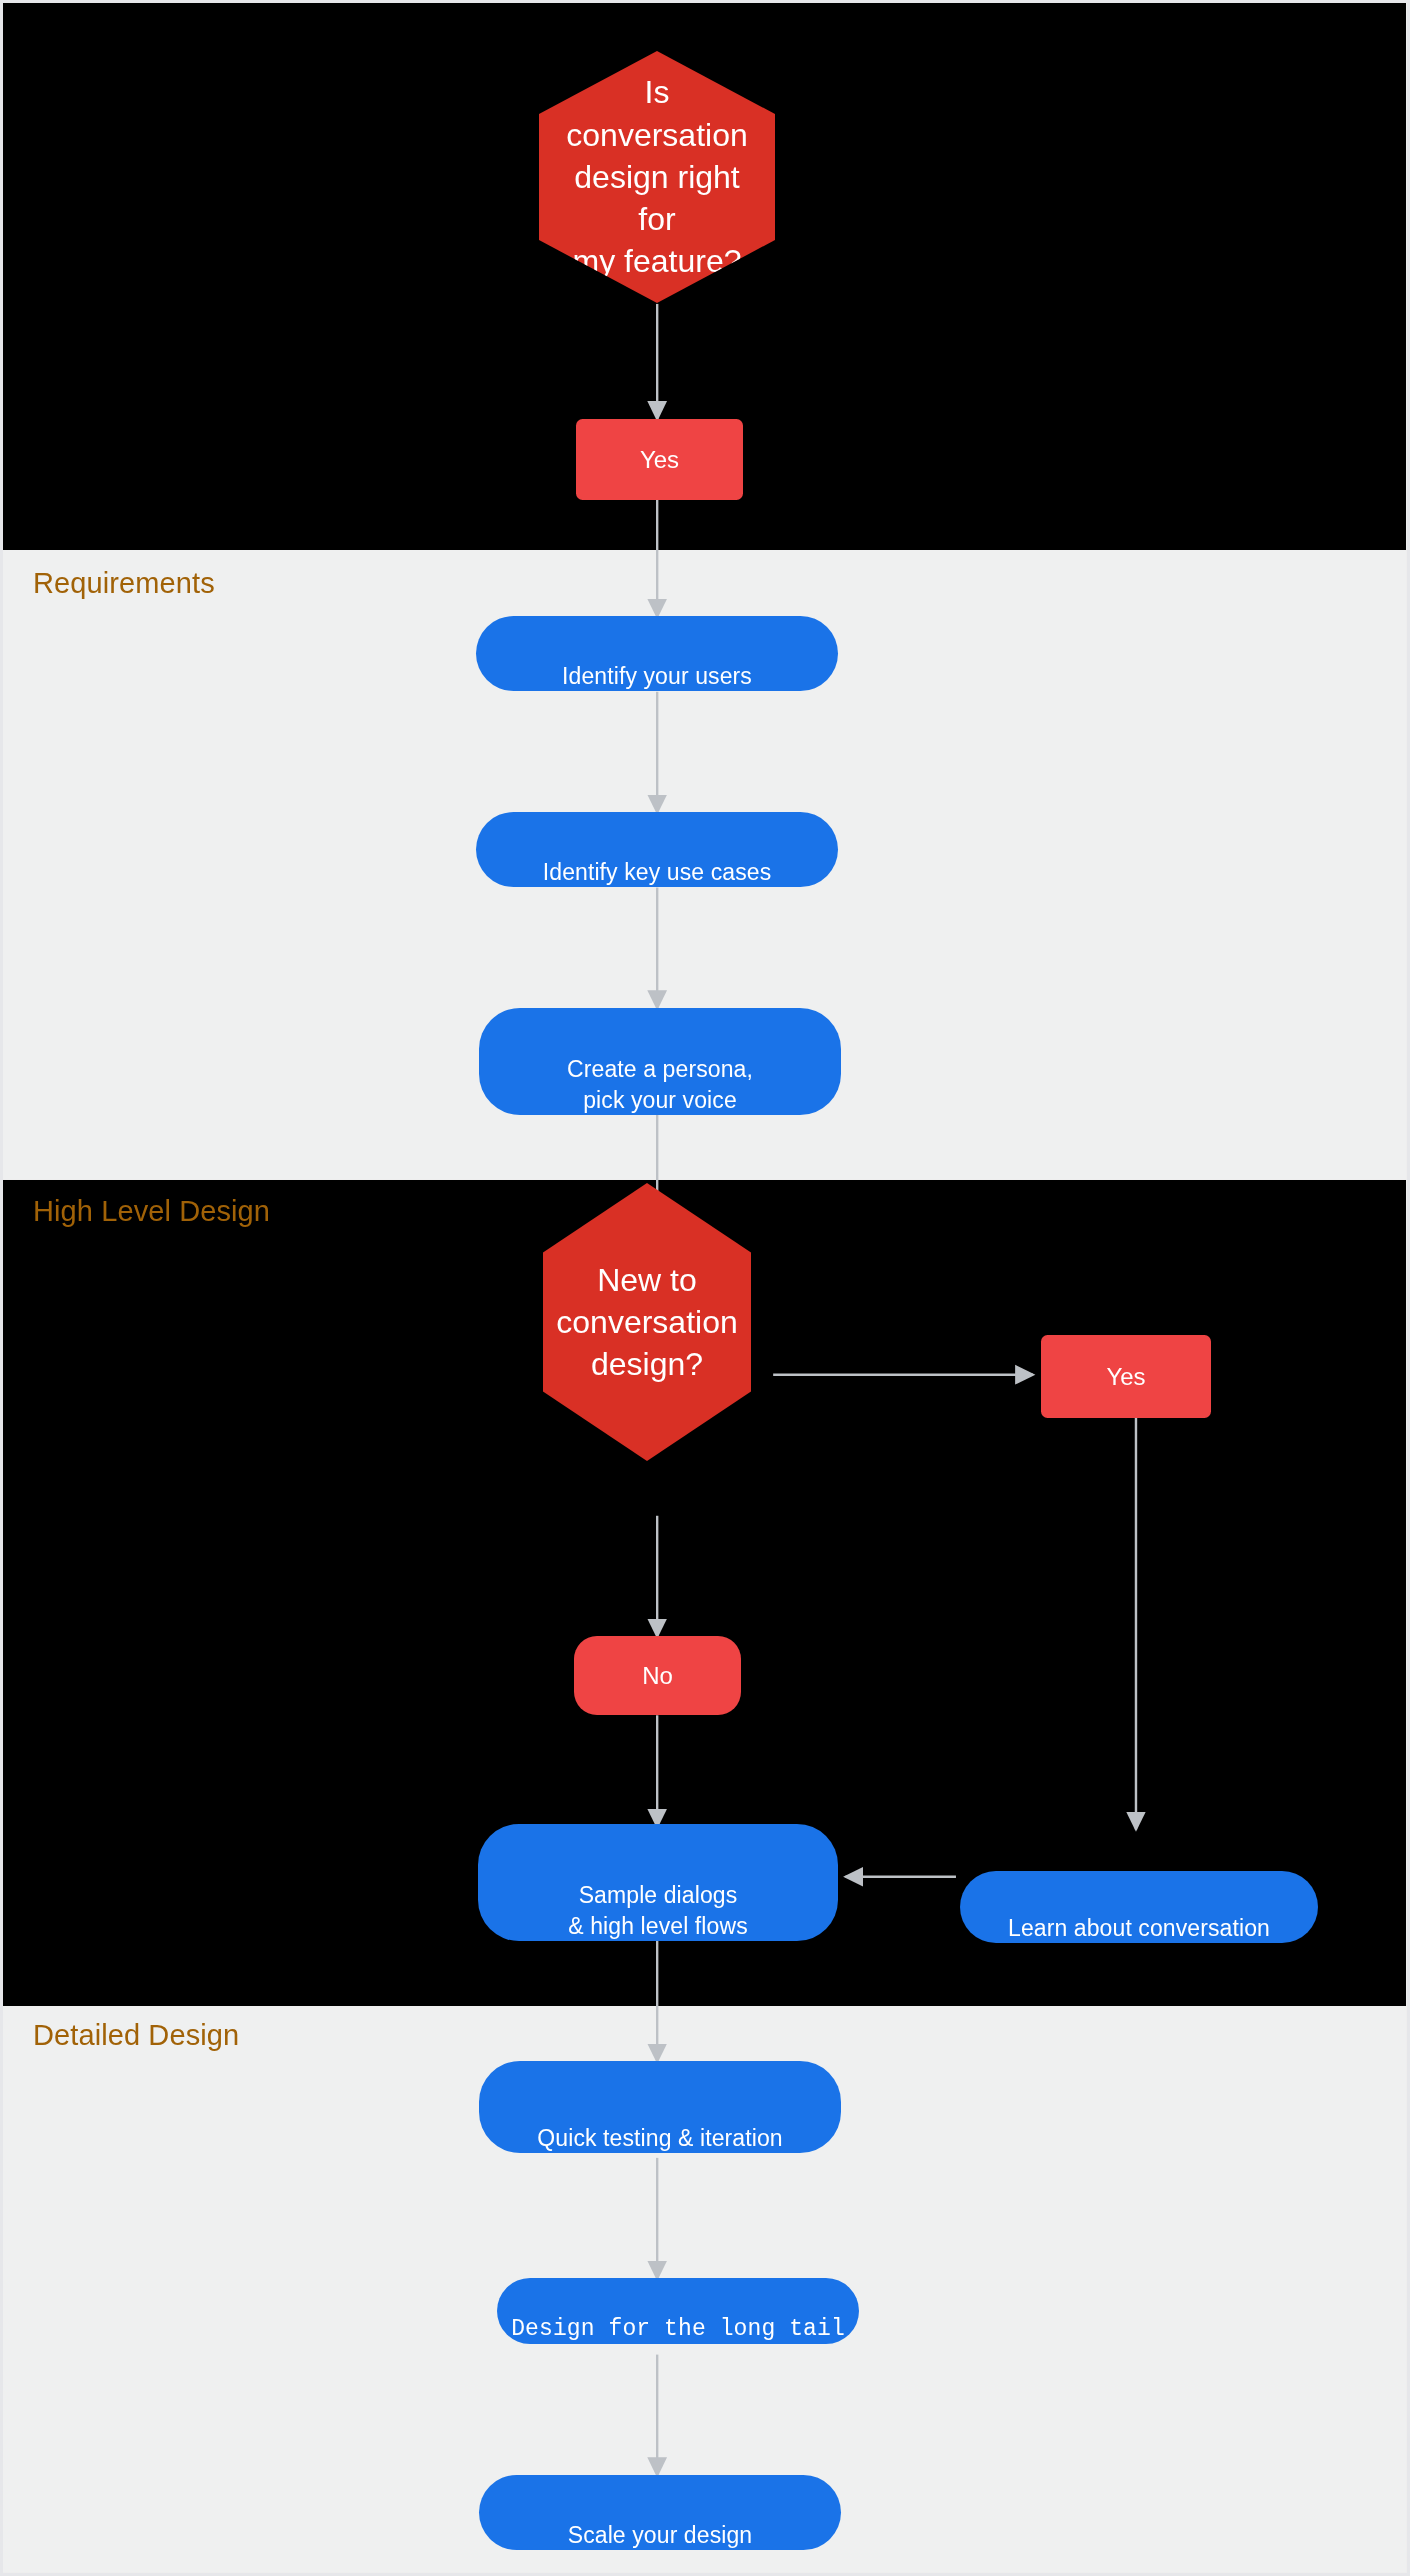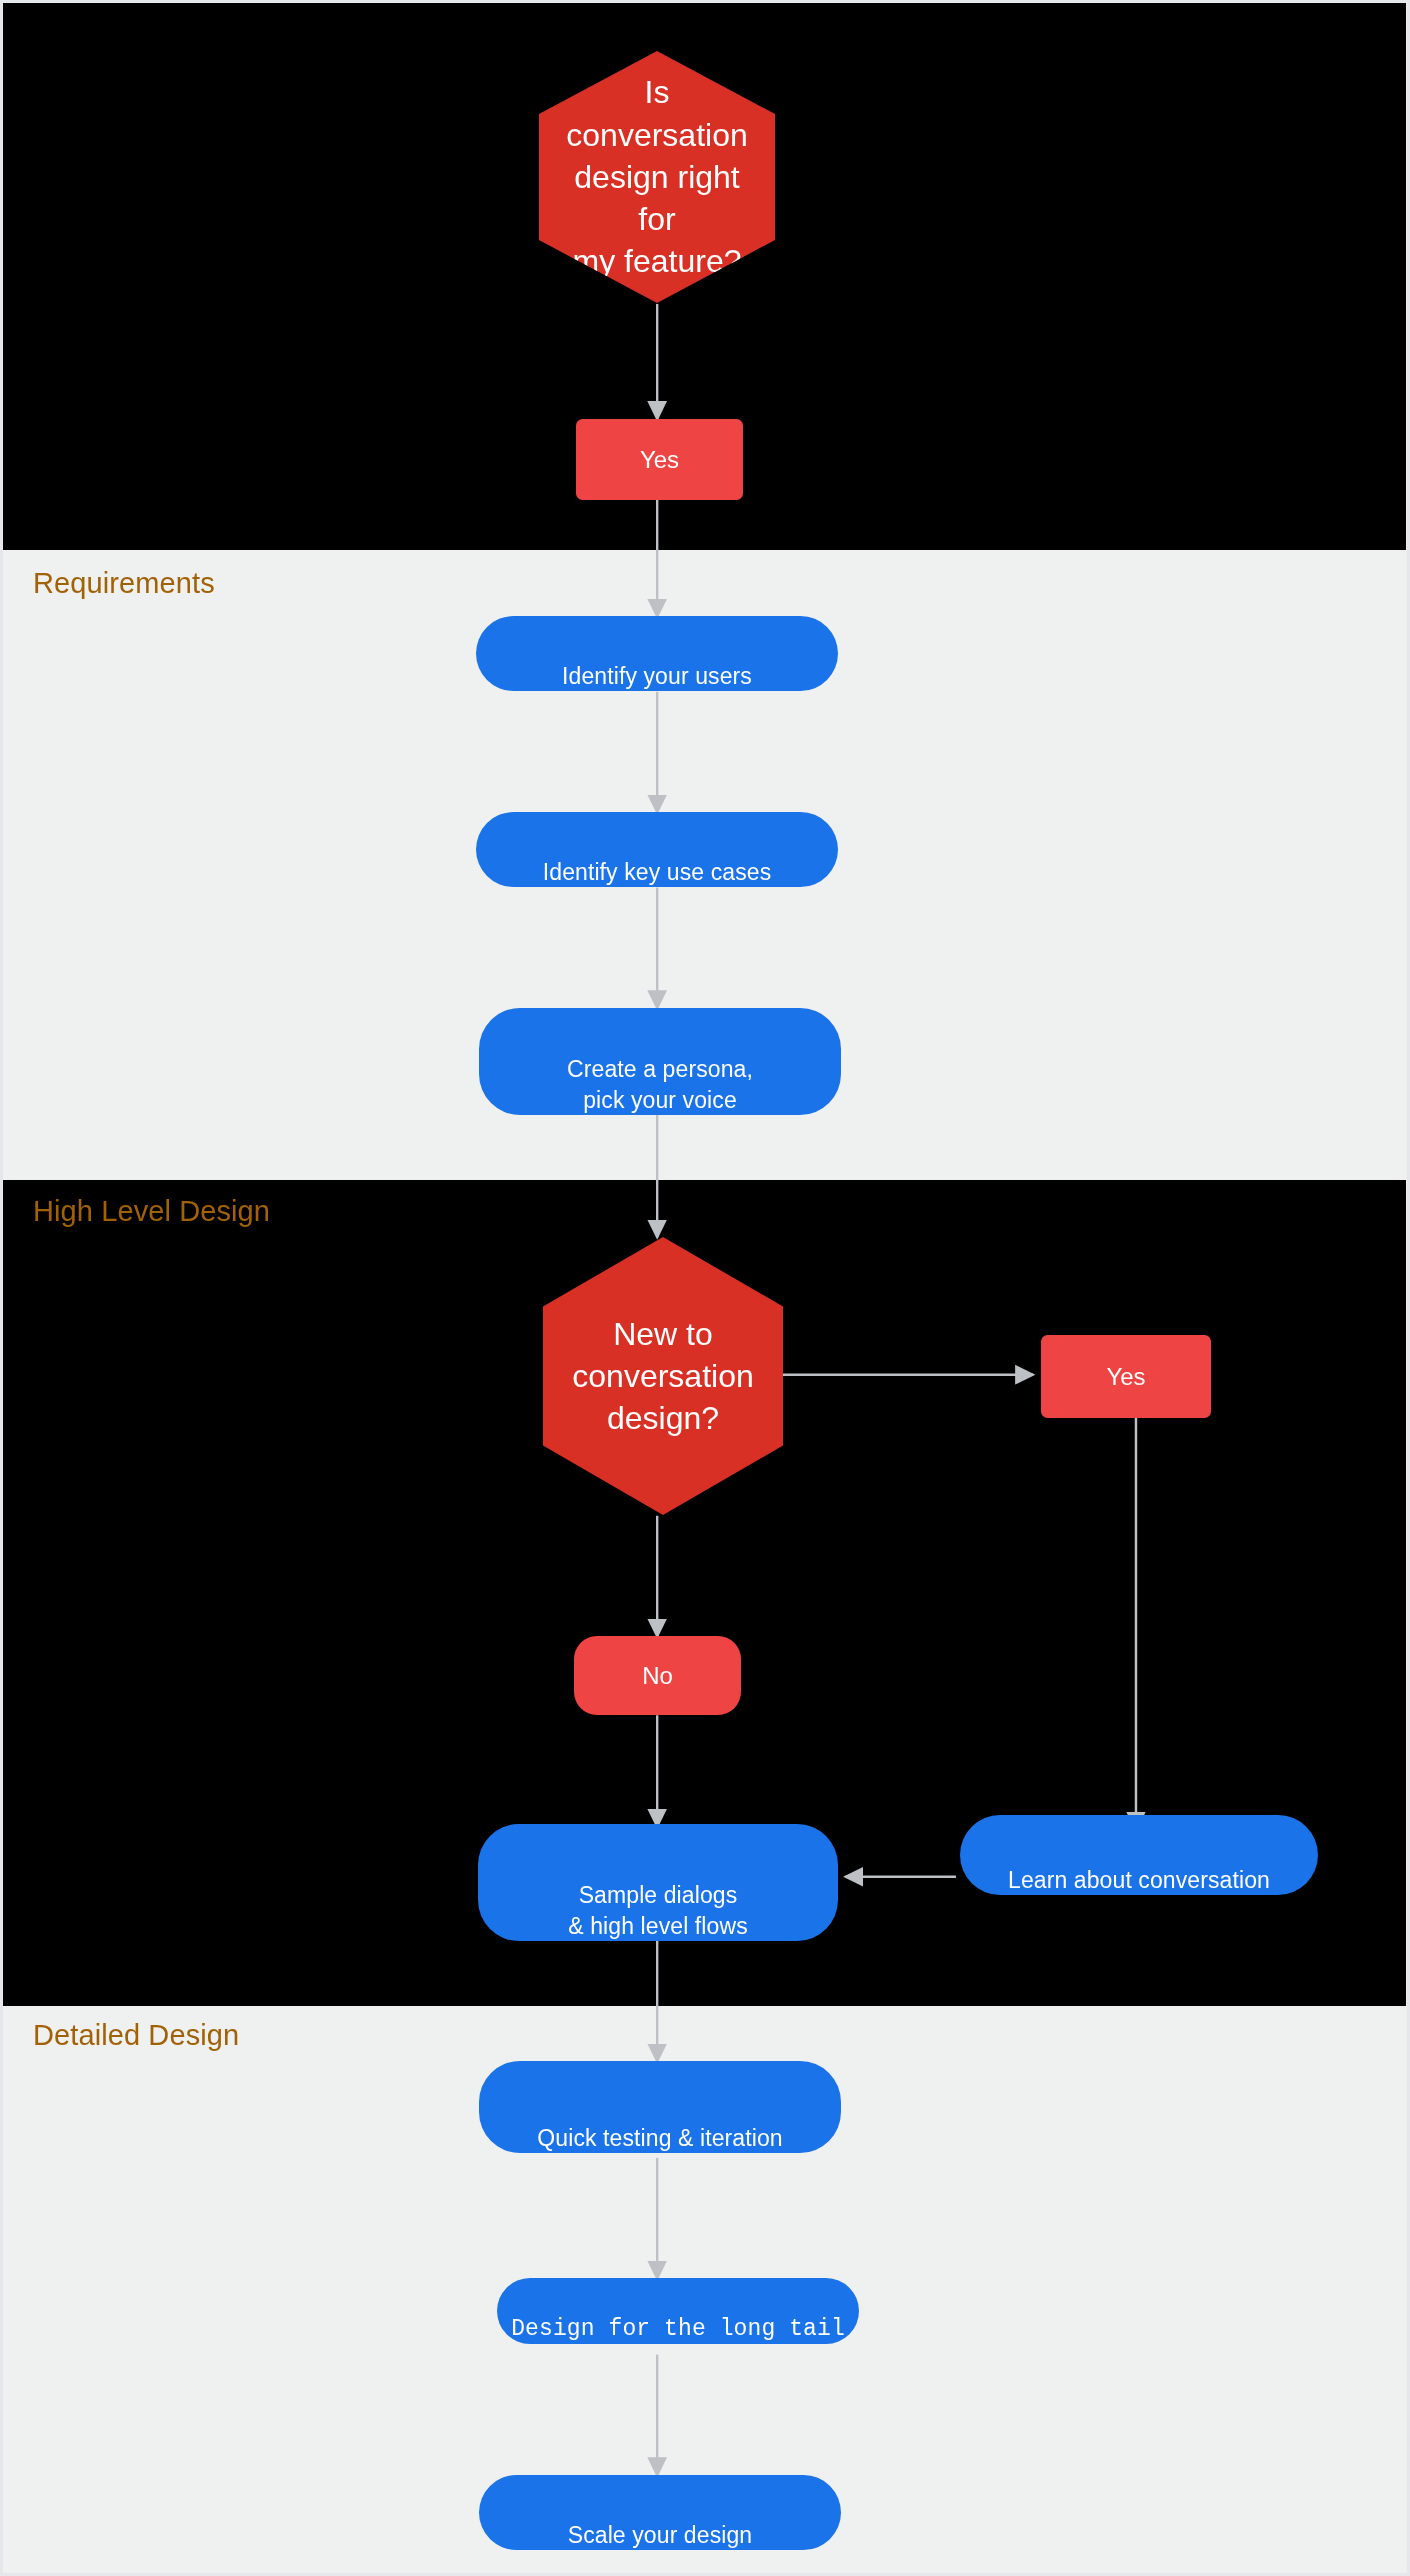--- a/index.html
+++ b/index.html
@@ -149,40 +149,40 @@
 
   <div class="node pill" style="left:473px; top:809px; width:362px; height:75px;">
     <span>Identify key use cases</span>
   </div>
 
   <div class="node pill" style="left:476px; top:1005px; width:362px; height:107px;">
     <span>Create a persona,
 pick your voice</span>
   </div>
 
-  <div class="node hex" style="left:540px; top:1234px; width:240px; height:278px;">
+  <div class="node hex" style="left:540px; top:1180px; width:208px; height:278px;">
     <span class="hex-text">New to
 conversation
 design?</span>
   </div>
 
   <div class="node rect" style="left:1038px; top:1332px; width:170px; height:83px;">
     <span>Yes</span>
   </div>
 
   <div class="node rect" style="left:571px; top:1633px; width:167px; height:79px;border-radius:23px;">
     <span>No</span>
   </div>
 
   <div class="node pill" style="left:475px; top:1821px; width:360px; height:117px;">
     <span>Sample dialogs
 &amp; high level flows</span>
   </div>
 
-  <div class="node pill" style="left:957px; top:1812px; width:358px; height:80px;">
+  <div class="node pill" style="left:957px; top:1868px; width:358px; height:72px;">
     <span>Learn about conversation</span>
   </div>
 
   <div class="node pill" style="left:476px; top:2058px; width:362px; height:92px;">
     <span>Quick testing &amp; iteration</span>
   </div>
 
   <div class="node pill" style="left:494px; top:2275px; width:362px; height:66px;font-family:Liberation Mono, monospace;">
     <span>Design for the long tail</span>
   </div>

